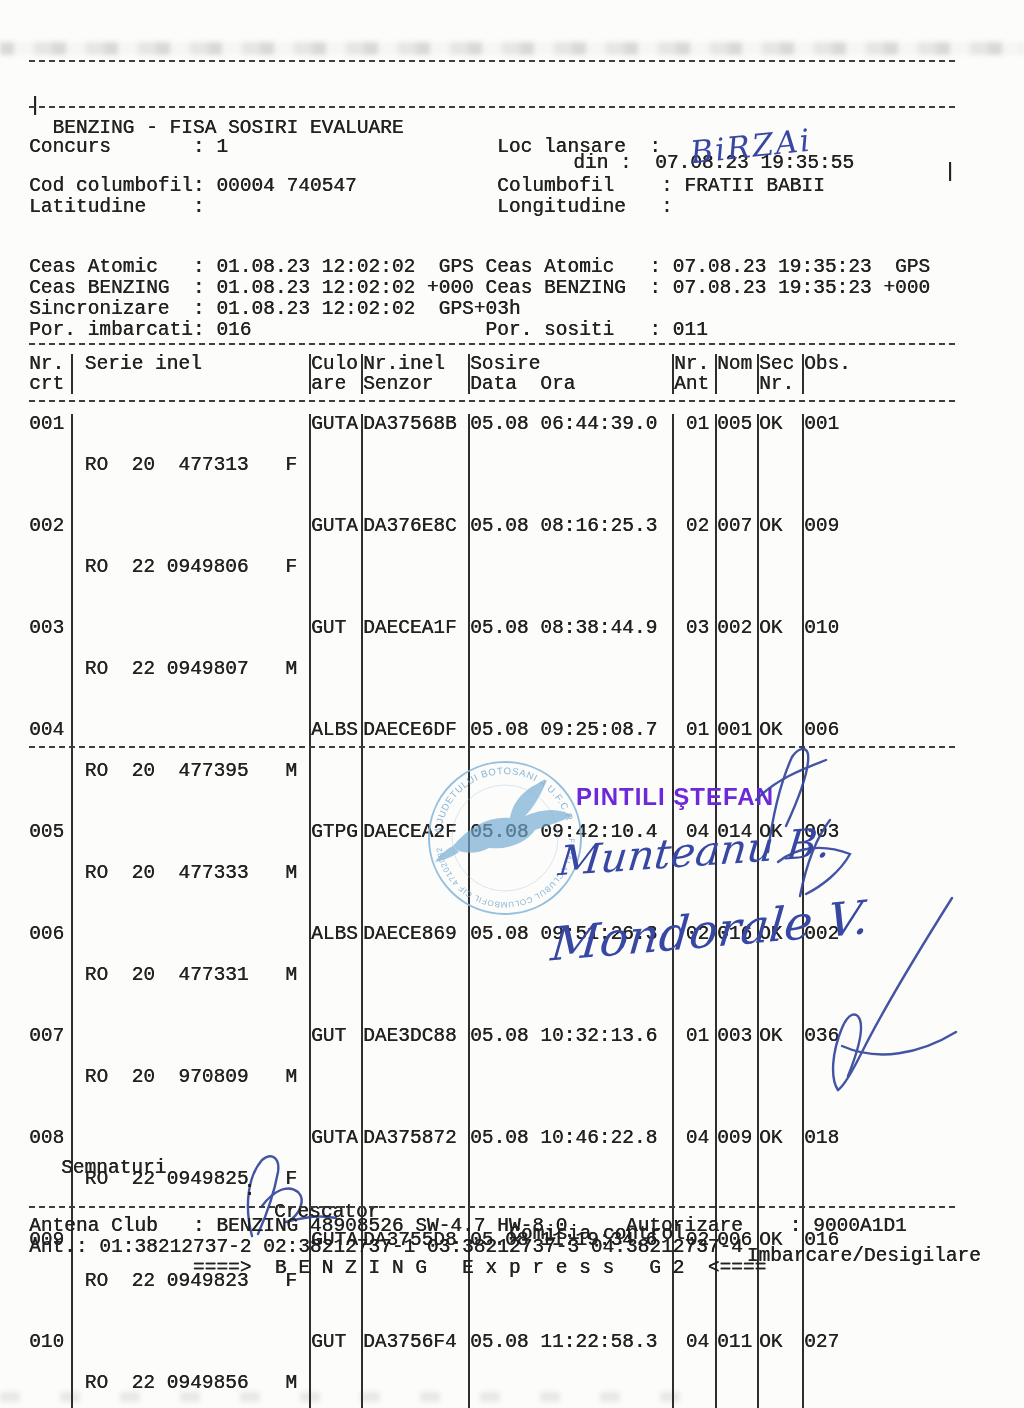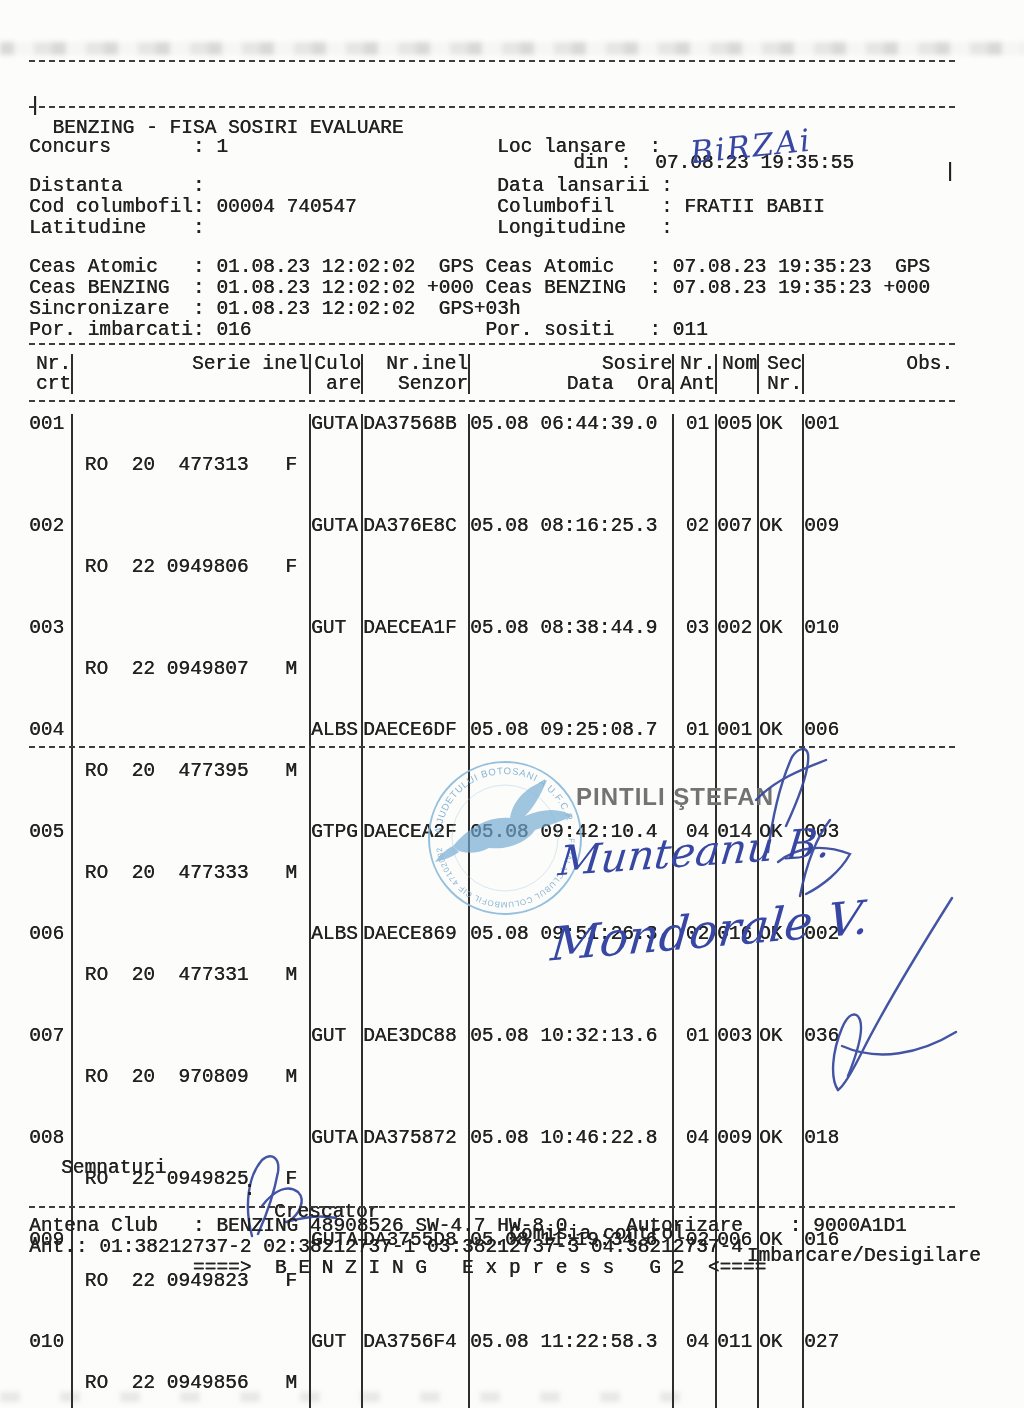--- a/index.html
+++ b/index.html
@@ -25,29 +25,29 @@
   .info-row{display:flex;}
   .info-row .col-l{display:inline-block;width:40ch;white-space:pre;}
   .info-row .col-r{display:inline-block;white-space:pre;}
   .hand{font-family:"DejaVu Serif", serif;font-style:italic;color:#3747a3;}
   .loc-hand{display:inline-block;font-size:31px;letter-spacing:2px;transform:rotate(-6deg);
             position:relative;top:-9px;margin-left:1.5ch;text-shadow:none;}
   
   table{border-collapse:collapse;table-layout:fixed;width:924px;}
   td{padding:0;white-space:pre;line-height:20.4px;vertical-align:top;overflow:hidden;
      text-shadow:0.4px 0 0 currentColor;}
-  .htable td{line-height:20px;text-align:right;}
+  .htable td{line-height:20px;}
   td.bl{border-left:2px solid #2e2e2e;}
   td.p1{padding-left:1ch;}
   .serie-cell-inner{display:flex;justify-content:space-between;padding-left:1ch;padding-right:12px;}
   col.c-nr{width:43px;} col.c-serie{width:238px;} col.c-culo{width:52px;} col.c-senzor{width:107px;}
   col.c-sosire{width:204px;} col.c-ant{width:43px;} col.c-nom{width:42px;} col.c-sec{width:45px;}
   
   .name-stamp{position:absolute;left:576px;top:783px;font-family:"Liberation Sans",sans-serif;
-              font-weight:bold;font-size:24px;letter-spacing:1px;color:#737373;text-shadow:none;}
+              font-weight:bold;font-size:24px;letter-spacing:1px;color:#6d28d9;text-shadow:none;}
   .sig1{position:absolute;left:560px;top:828px;font-size:41px;transform:skewX(-10deg) rotate(-4deg);text-shadow:none;}
   .sig2{position:absolute;left:553px;top:903px;font-size:47px;transform:skewX(-10deg) rotate(-5deg);text-shadow:none;}
   
   .sign-row{position:absolute;left:29px;top:1136px;width:926px;height:24px;white-space:pre;margin-left:32px;}
   .sign-row span{position:absolute;}
   .sr-label{left:0;} .sr-colon{left:15.6ch;} .sr-crescator{left:18.2ch;}
   .sr-comisia{left:38.3ch;} .sr-imbarcare{left:58.6ch;}
   .overlay{position:absolute;left:0;top:0;pointer-events:none;}
 </style>
 </head>
@@ -70,21 +70,20 @@
   <div class="abs" style="left:29px;top:137px;width:926px;">
     <div class="info-row">
       <span class="col-l pre">Concurs       : 1</span>
       <span class="col-r pre">Loc lansare  :</span>
       <span class="hand loc-hand">BiRZAi</span>
     </div>
   </div>
 
   <div class="abs" style="left:29px;top:176px;width:926px;">
 
-      <div class="info-row pre"><span class="col-l pre">Distanta      :</span><span class="col-r pre">Data lansarii :</span></div>
 
       <div class="info-row pre"><span class="col-l pre">Cod columbofil: 00004 740547</span><span class="col-r pre">Columbofil    : FRATII BABII</span></div>
 
       <div class="info-row pre"><span class="col-l pre">Latitudine    :</span><span class="col-r pre">Longitudine   :</span></div>
     </div>
 
   <div class="abs" style="left:29px;top:257px;width:926px;">
 
       <div class="pre">Ceas Atomic   : 01.08.23 12:02:02  GPS Ceas Atomic   : 07.08.23 19:35:23  GPS</div>
 

